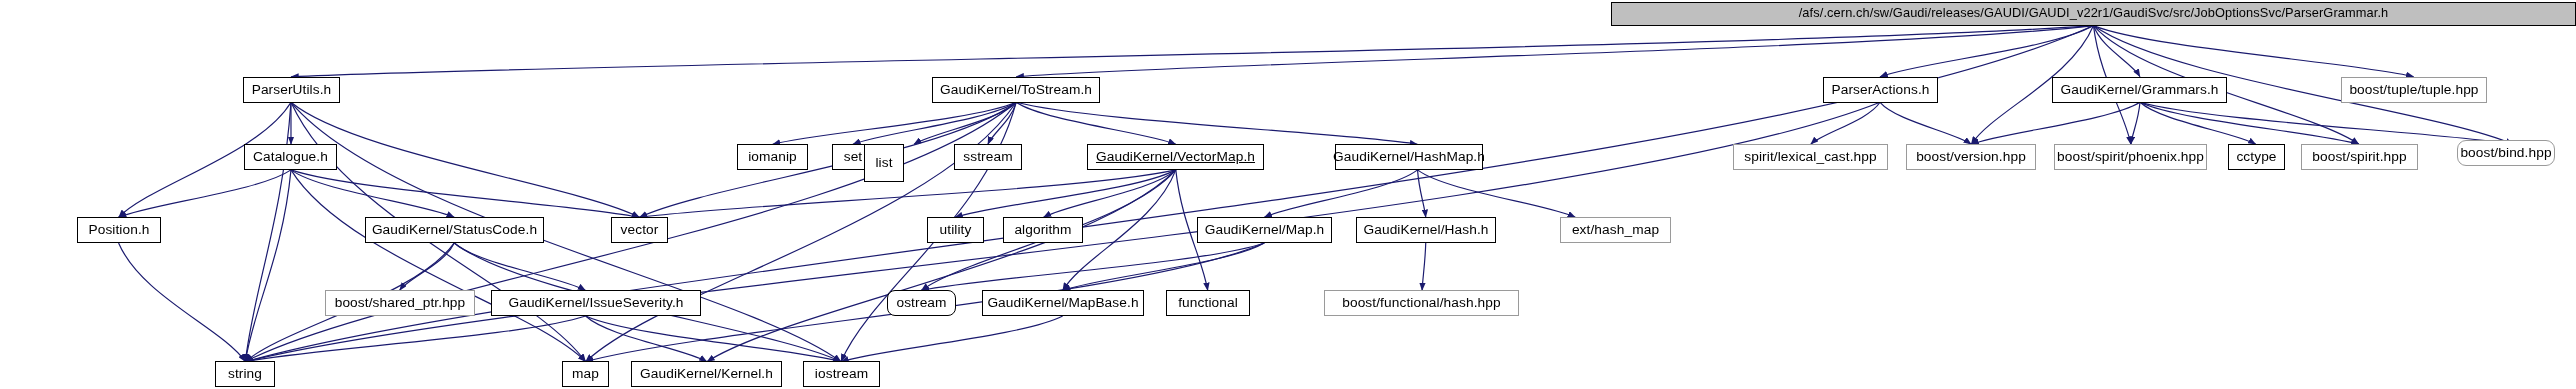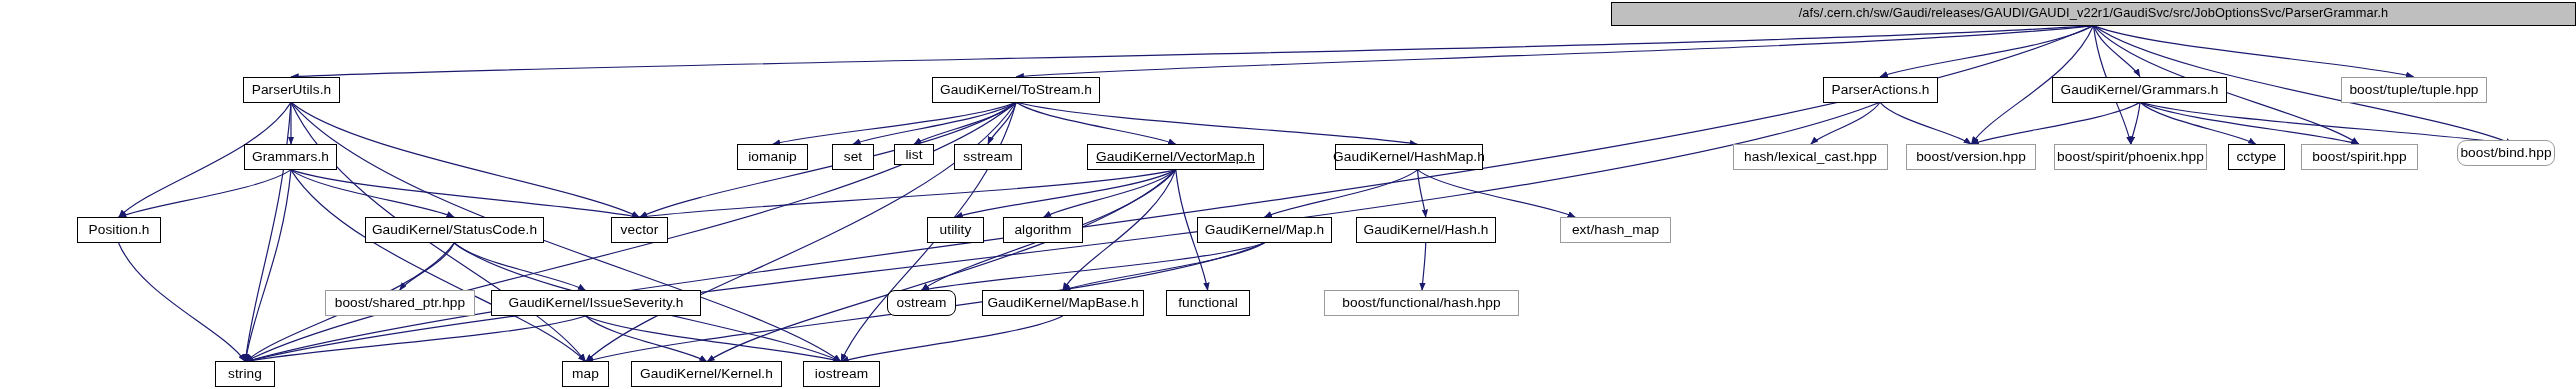--- a/index.html
+++ b/index.html
@@ -111,28 +111,28 @@
         <path d="M2346,112 C2419.62,132.7 2681.38,145.12 2755,158" marker-end="url(#arw)"></path>
       </g>
   </svg>
   <div id="nodes">
       <div class="node root" style="left: 1611px; top: 1.8px; width: 965px; height: 24px;">/afs/.cern.ch/sw/Gaudi/releases/GAUDI/GAUDI_v22r1/GaudiSvc/src/JobOptionsSvc/ParserGrammar.h</div>
       <div class="node" style="left: 243px; top: 77px; width: 97px; height: 25.5px;">ParserUtils.h</div>
       <div class="node" style="left: 932px; top: 77px; width: 168px; height: 25.5px;">GaudiKernel/ToStream.h</div>
       <div class="node" style="left: 1823px; top: 77px; width: 115px; height: 25.5px;">ParserActions.h</div>
       <div class="node" style="left: 2052px; top: 77px; width: 175px; height: 25.5px;">GaudiKernel/Grammars.h</div>
       <div class="node leaf" style="left: 2341px; top: 77px; width: 146px; height: 25.5px;">boost/tuple/tuple.hpp</div>
-      <div class="node" style="left: 244px; top: 144px; width: 93px; height: 25.5px;">Grammars.h</div>
+      <div class="node" style="left: 244px; top: 144px; width: 93px; height: 25.5px;">Catalogue.h</div>
       <div class="node" style="left: 737px; top: 144px; width: 71px; height: 25.5px;">iomanip</div>
       <div class="node" style="left: 832px; top: 144px; width: 42px; height: 25.5px;">set</div>
-      <div class="node" style="left: 894px; top: 144px; width: 40px; height: 21px;">list</div>
+      <div class="node" style="left: 864px; top: 144px; width: 40px; height: 38px;">list</div>
       <div class="node" style="left: 954px; top: 144px; width: 68px; height: 25.5px;">sstream</div>
       <div class="node" style="left: 1087px; top: 144px; width: 177px; height: 25.5px; text-decoration: underline;">GaudiKernel/VectorMap.h</div>
       <div class="node" style="left: 1335px; top: 144px; width: 148px; height: 25.5px;">GaudiKernel/HashMap.h</div>
-      <div class="node leaf" style="left: 1733px; top: 144px; width: 155px; height: 25.5px;">hash/lexical_cast.hpp</div>
+      <div class="node leaf" style="left: 1733px; top: 144px; width: 155px; height: 25.5px;">spirit/lexical_cast.hpp</div>
       <div class="node leaf" style="left: 1906px; top: 144px; width: 130px; height: 25.5px;">boost/version.hpp</div>
       <div class="node leaf" style="left: 2054px; top: 144px; width: 153px; height: 25.5px;">boost/spirit/phoenix.hpp</div>
       <div class="node" style="left: 2228px; top: 144px; width: 57px; height: 25.5px;">cctype</div>
       <div class="node leaf" style="left: 2301px; top: 144px; width: 117px; height: 25.5px;">boost/spirit.hpp</div>
       <div class="node leaf" style="left: 2457px; top: 140px; width: 98px; height: 25.5px; border-radius: 9px;">boost/bind.hpp</div>
       <div class="node" style="left: 77px; top: 217px; width: 84px; height: 25.5px;">Position.h</div>
       <div class="node" style="left: 365px; top: 217px; width: 179px; height: 25.5px;">GaudiKernel/StatusCode.h</div>
       <div class="node" style="left: 611px; top: 217px; width: 57px; height: 25.5px;">vector</div>
       <div class="node" style="left: 927px; top: 217px; width: 57px; height: 25.5px;">utility</div>
       <div class="node" style="left: 1003px; top: 217px; width: 80px; height: 25.5px;">algorithm</div>

